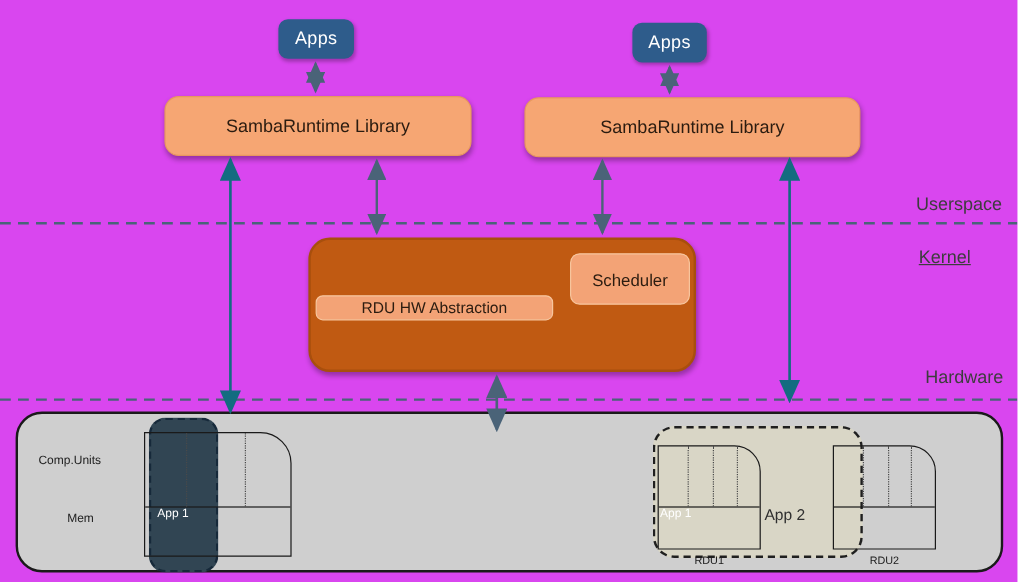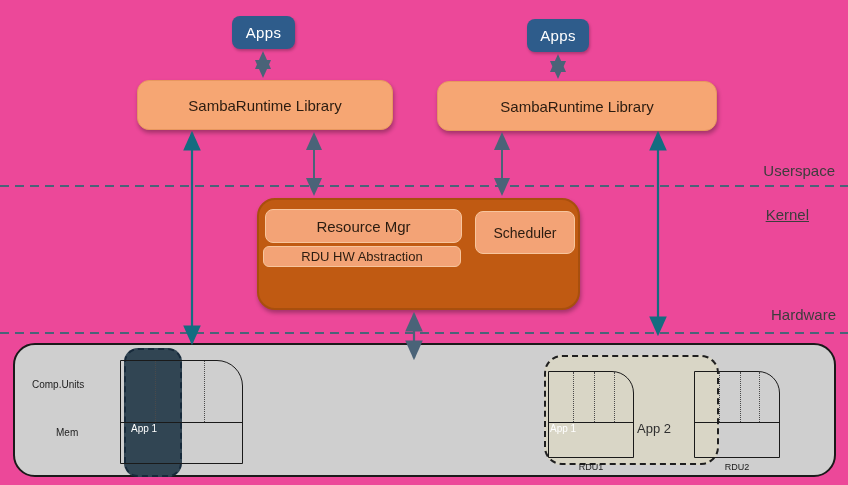--- a/index.html
+++ b/index.html
@@ -1,18 +1,18 @@
 <!DOCTYPE html>
 <html style="--apps-blue: #2e5c8b; --peach: #f6a673; --peach-border: #e8975f; --kernel-orange: #c05a12; --kernel-border: #a84f0d; --inner-peach: #f3a376; --inner-border: #f7c59d; --slate: #4a6378; --teal: #136c80; --hw-gray: #cfcfcf; --overlay-dark: #314553; --overlay-dark-border: #16293a; --overlay-beige: #d9d6c6;"><head>
 <meta charset="utf-8">
 <style>
   html,body{margin:0;padding:0;background:#ffffff;}
   *{box-sizing:border-box;}
   #canvas{
-    position:relative;width:848px;height:485px;background:#ec4899;overflow:hidden;
+    position:relative;width:848px;height:485px;background:#d946ef;overflow:hidden;
     font-family:"Liberation Sans", sans-serif;
   }
   .abs{position:absolute;}
   .node{
     display:flex;align-items:center;justify-content:center;
     text-align:center;color:#2b1c10;
   }
   .apps{
     background:var(--apps-blue);color:#ffffff;border-radius:8px;
     font-size:15px;letter-spacing:.3px;z-index:2;
@@ -69,23 +69,20 @@
   </div>
   <div class="abs node lib" style="left:437px;top:81px;width:280px;height:50px;">
     <span>SambaRuntime Library</span>
   </div>
 
   <div class="abs layer-label" style="right:13px;top:162px;">Userspace</div>
   <div class="abs layer-label" style="right:39px;top:206px;text-decoration:underline;">Kernel</div>
   <div class="abs layer-label" style="right:12px;top:306px;">Hardware</div>
 
   <div class="abs kernelbox" style="left:257px;top:198px;width:323px;height:112px;">
-    <div class="abs node inner" style="left:6px;top:9px;width:197px;height:34px;font-size:15px;">
-      <span>Resource Mgr</span>
-    </div>
     <div class="abs node inner" style="left:216px;top:11px;width:100px;height:43px;font-size:14px;">
       <span>Scheduler</span>
     </div>
     <div class="abs node inner" style="left:4px;top:46px;width:198px;height:21px;font-size:13px;border-radius:6px;">
       <span>RDU HW Abstraction</span>
     </div>
   </div>
 
   <div class="abs hwbox" style="left:13px;top:343px;width:823px;height:134px;"></div>
 

